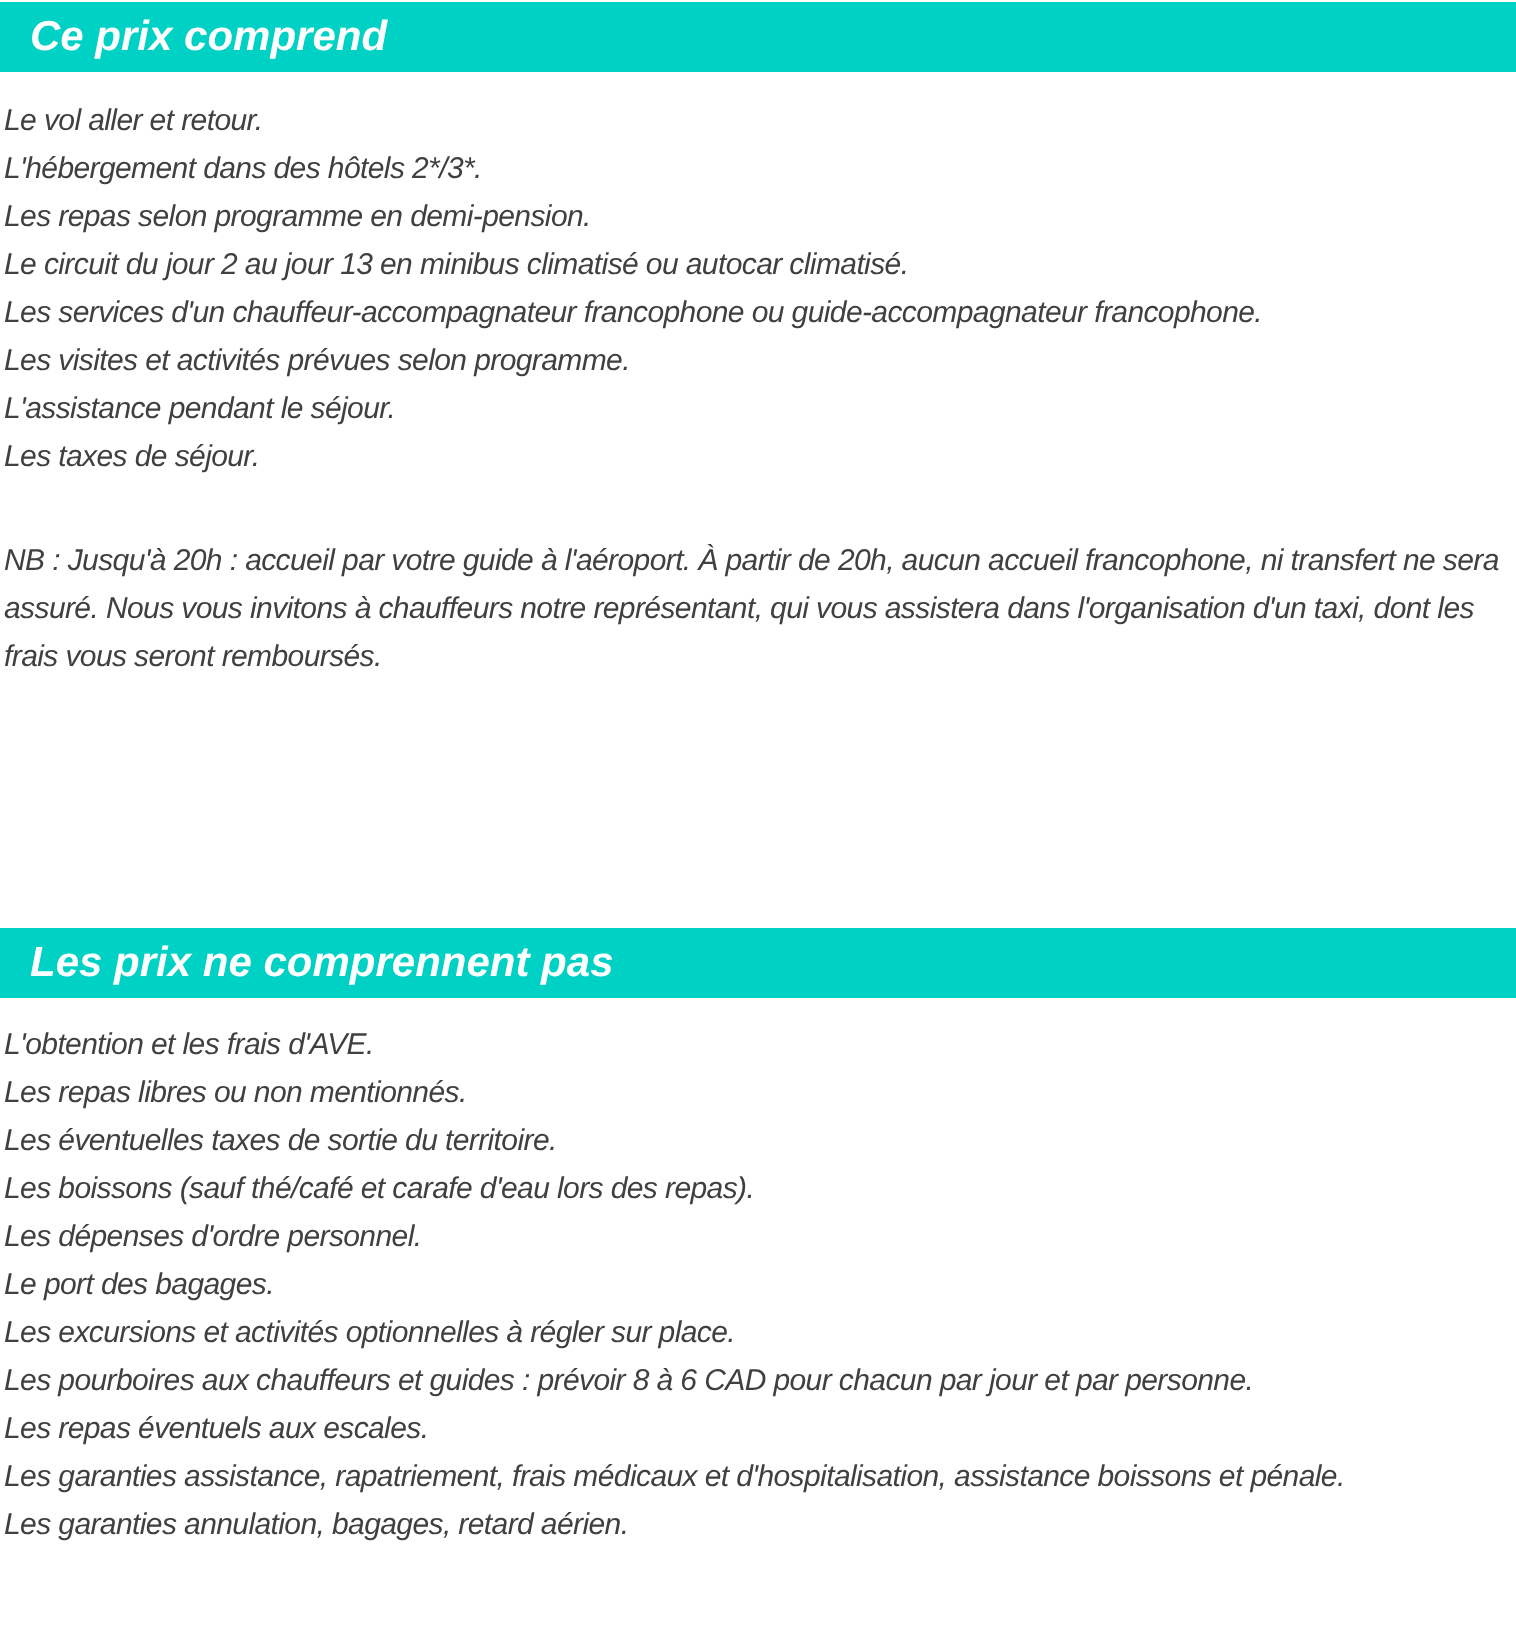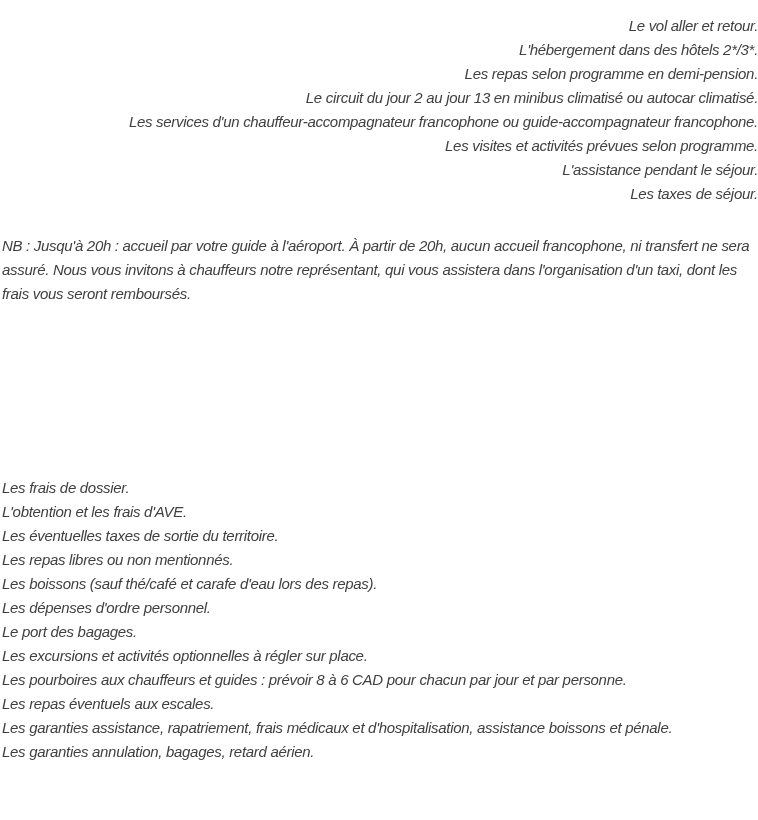--- a/index.html
+++ b/index.html
@@ -47,51 +47,56 @@
     padding: 0;
     font-style: italic;
     font-size: 15px;
     letter-spacing: -0.3px;
     line-height: 24px;
     color: #404040;
   }
   .item-list p {
     white-space: nowrap;
   }
-  #section-included .item-list { margin-top: 13px; text-align: right; }
+  #section-included .item-list { margin-top: 13px; }
   #section-excluded .item-list { margin-top: 12px; }
   .note-text {
     margin: 28px 0 0 0;
     padding-left: 2px;
     width: 754px;
   }
 </style>
 </head>
 <body>
 
 <div class="section" id="section-included" style="top:1px">
+  <div class="section-bar">
+    <h2>Ce prix comprend</h2>
+  </div>
   <div class="item-list">
     <p>Le vol aller et retour.</p>
     <p>L'hébergement dans des hôtels 2*/3*.</p>
     <p>Les repas selon programme en demi-pension.</p>
     <p>Le circuit du jour 2 au jour 13 en minibus climatisé ou autocar climatisé.</p>
     <p>Les services d'un chauffeur-accompagnateur francophone ou guide-accompagnateur francophone.</p>
     <p>Les visites et activités prévues selon programme.</p>
     <p>L'assistance pendant le séjour.</p>
     <p>Les taxes de séjour.</p>
   </div>
   <p class="note-text">NB : Jusqu'à 20h : accueil par votre guide à l'aéroport. À partir de 20h, aucun accueil francophone, ni transfert ne sera assuré. Nous vous invitons à chauffeurs notre représentant, qui vous assistera dans l'organisation d'un taxi, dont les frais vous seront remboursés.</p>
 </div>
 
 <div class="section" id="section-excluded" style="top:464px">
+  <div class="section-bar">
+    <h2>Les prix ne comprennent pas</h2>
+  </div>
   <div class="item-list">
-    <p>Les frais de dossier.</p>
     <p>L'obtention et les frais d'AVE.</p>
+    <p>Les repas libres ou non mentionnés.</p>
     <p>Les éventuelles taxes de sortie du territoire.</p>
-    <p>Les repas libres ou non mentionnés.</p>
     <p>Les boissons (sauf thé/café et carafe d'eau lors des repas).</p>
     <p>Les dépenses d'ordre personnel.</p>
     <p>Le port des bagages.</p>
     <p>Les excursions et activités optionnelles à régler sur place.</p>
     <p>Les pourboires aux chauffeurs et guides : prévoir 8 à 6 CAD pour chacun par jour et par personne.</p>
     <p>Les repas éventuels aux escales.</p>
     <p>Les garanties assistance, rapatriement, frais médicaux et d'hospitalisation, assistance boissons et pénale.</p>
     <p>Les garanties annulation, bagages, retard aérien.</p>
   </div>
 </div>

